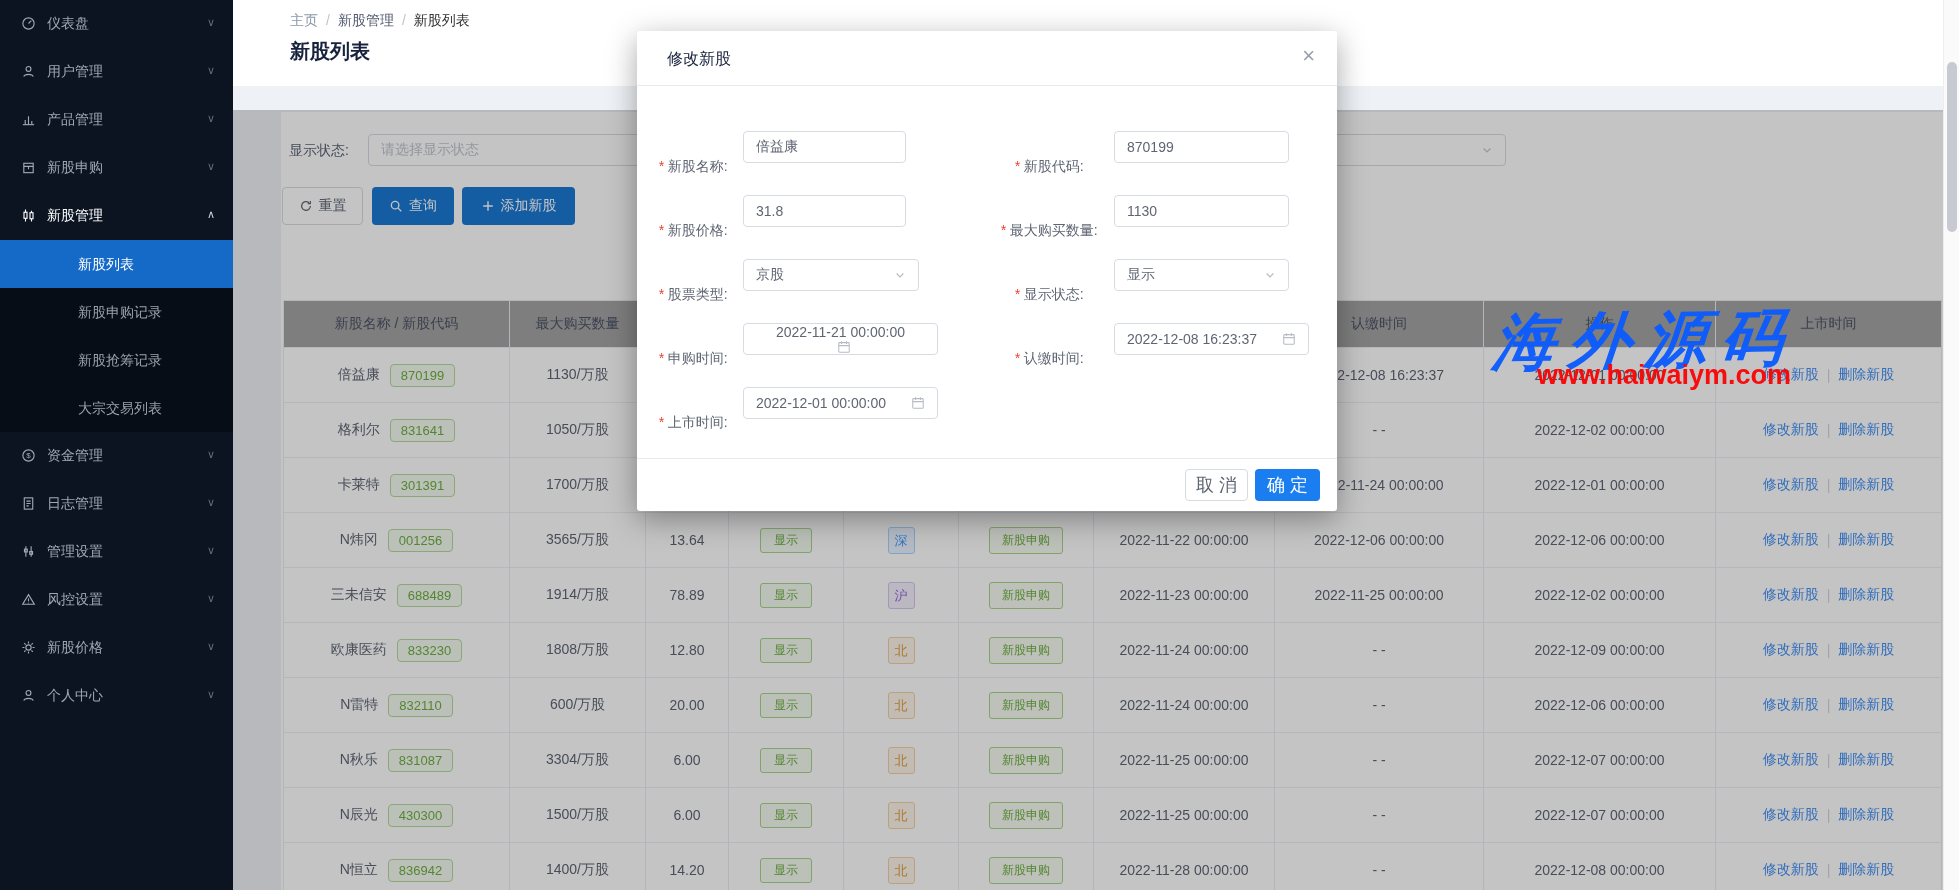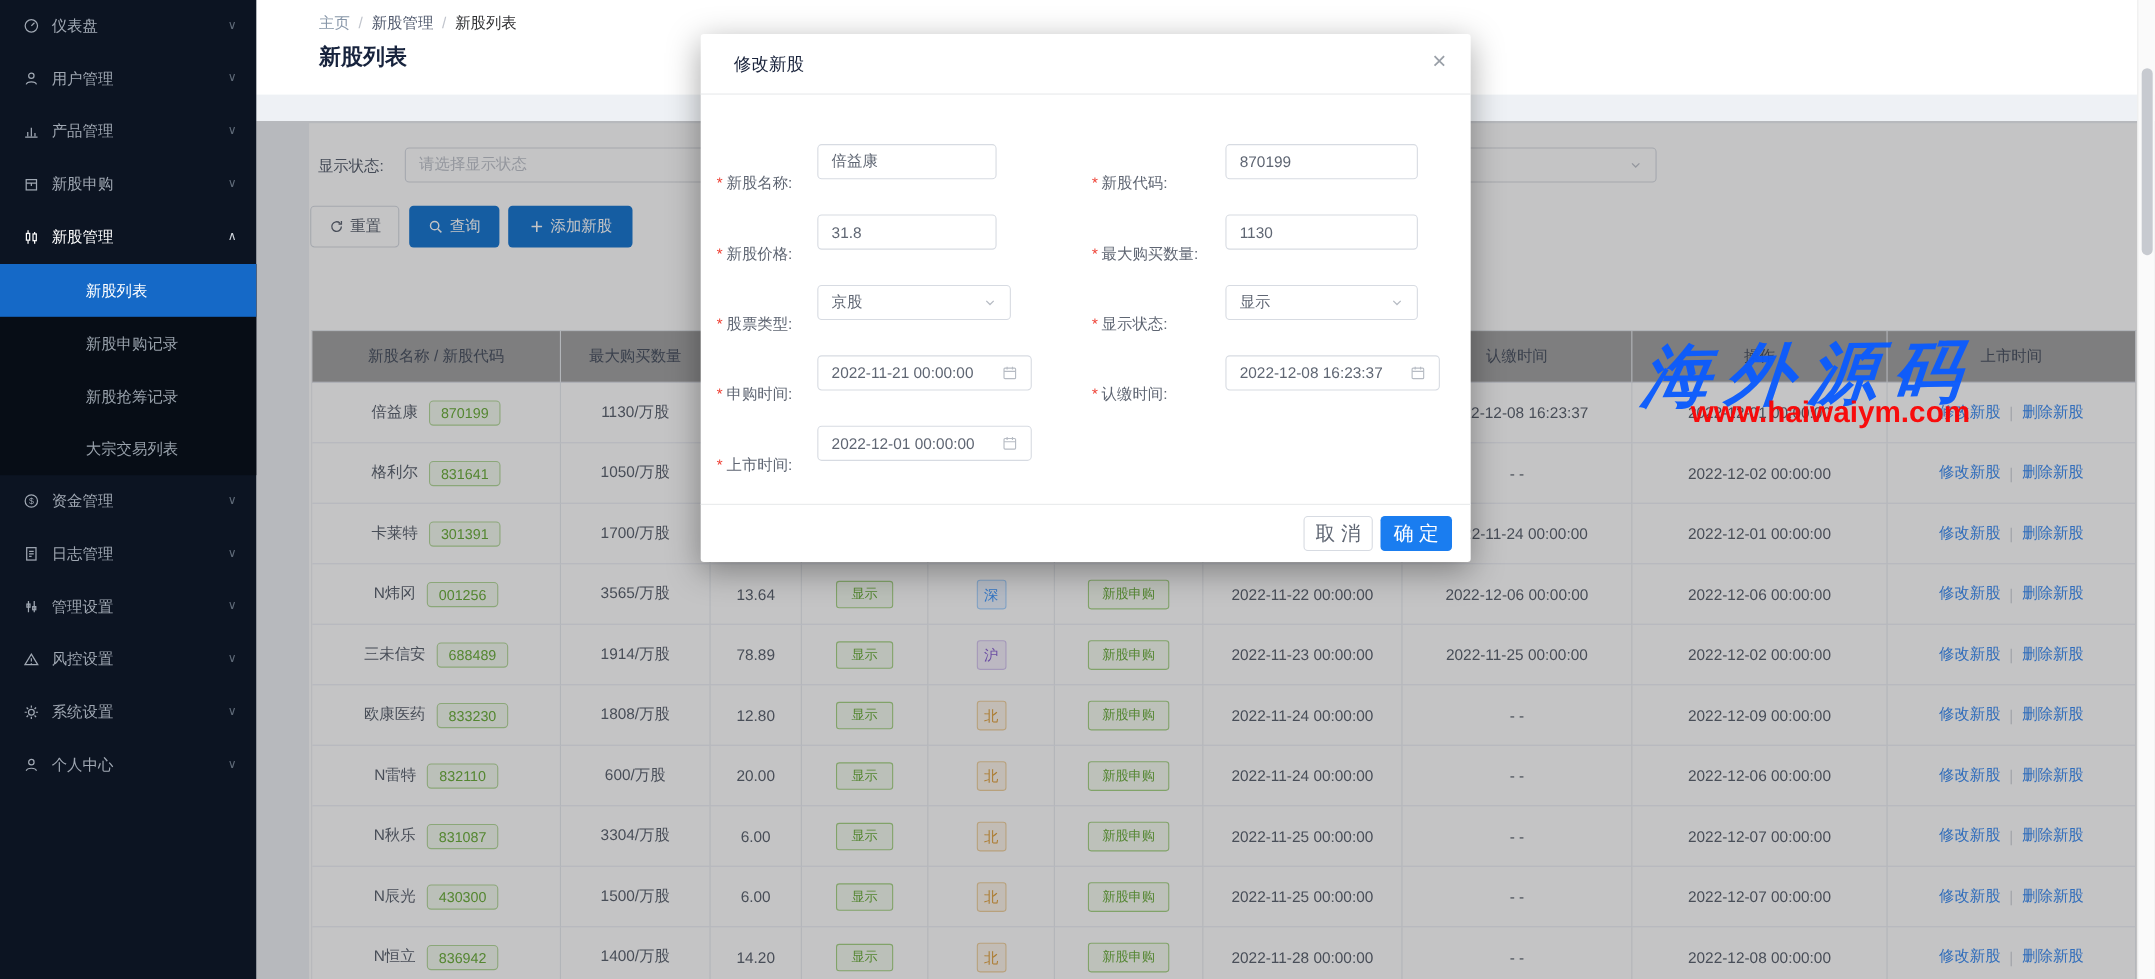--- a/index.html
+++ b/index.html
@@ -76,21 +76,21 @@
   
   .modal { position:absolute; left:637px; top:31px; width:700px; height:480px; background:#fff; border-radius:3px;
            box-shadow:0 8px 30px rgba(0,0,0,.35); z-index:40; }
   .m-head { position:absolute; left:0; top:0; right:0; height:55px; border-bottom:1px solid #e8eaec; }
   .m-title { position:absolute; left:30px; top:18px; font-size:16px; color:#19233b; }
   .m-close { position:absolute; right:22px; top:12px; font-size:22px; color:#9aa0a8; cursor:pointer; }
   .m-row { position:absolute; left:0; width:100%; height:32px; }
   .fld { position:absolute; display:flex; align-items:center; }
   .fld.L { left:14px; }  .fld.L .flbl { width:84px; }
   .fld.R { left:355px; } .fld.R .flbl { width:114px; }
-  .flbl { text-align:left; margin-right:8px; color:#5f6673; white-space:nowrap;margin-top:40px; }
+  .flbl { text-align:center; margin-right:8px; color:#5f6673; white-space:nowrap;margin-top:40px; }
   .req { color:#ee3f33; margin-right:4px; }
   .inp { height:32px; border:1px solid #d7dbe2; border-radius:4px; padding:0 12px; font-size:14px; color:#5f6673;
          font-family:"Liberation Sans","DejaVu Sans",sans-serif; background:#fff; display:flex; align-items:center; }
   input.inp { outline:none; }
   .inp .val { flex:1; }
   .inp .icn { color:#b7bcc4; margin-left:6px; }
   .m-foot { position:absolute; left:0; right:0; top:427px; height:53px; border-top:1px solid #e8eaec; }
   .m-btn { position:absolute; top:10px; height:32px; border-radius:4px; font-size:18px; cursor:pointer; border:none;
            display:inline-flex; align-items:center; justify-content:center; }
   .m-cancel { right:89px; width:63px; background:#fff; border:1px solid #d7dbe2; color:#5f6673; }
@@ -199,21 +199,21 @@
       <span class="lb">风控设置</span>
       <span class="chev">∨</span>
     </div>
     <div class="s-item" style="top: 624px;">
       <span class="ic">
         <svg width="15" height="15" viewBox="0 0 16 16" fill="none" stroke="currentColor" stroke-width="1.2">
           <circle cx="8" cy="8" r="2.8"></circle>
           <path d="M8 1.5v2.2M8 12.3v2.2M1.5 8h2.2M12.3 8h2.2M3.4 3.4l1.5 1.5M11.1 11.1l1.5 1.5M12.6 3.4l-1.5 1.5M4.9 11.1l-1.5 1.5"></path>
         </svg>
       </span>
-      <span class="lb">系统设置</span>
+      <span class="lb">新股价格</span>
       <span class="chev">∨</span>
     </div>
     <div class="s-item" style="top: 672px;">
       <span class="ic">
         <svg width="15" height="15" viewBox="0 0 16 16" fill="none" stroke="currentColor" stroke-width="1.2">
           <circle cx="8" cy="5.2" r="2.6"></circle>
           <path d="M3 13.5c1-3.2 9-3.2 10 0"></path>
         </svg>
       </span>
       <span class="lb">个人中心</span>
@@ -568,21 +568,21 @@
               <svg width="12" height="12" viewBox="0 0 16 16" fill="none" stroke="currentColor" stroke-width="1.6">
                 <path d="M3.5 6l4.5 4.5L12.5 6"></path>
               </svg>
             </span>
           </div>
         </div>
       </div>
       <div class="m-row" style="top: 279px;">
         <div class="fld L">
           <span class="flbl"><i class="req">*</i>申购时间:</span>
-          <div class="inp" style="width: 195px;">
+          <div class="inp" style="width: 195px; flex-direction: column;">
             <span class="val">2022-11-21 00:00:00</span>
             <span class="icn">
               <svg width="14" height="14" viewBox="0 0 16 16" fill="none" stroke="currentColor" stroke-width="1.2">
                 <rect x="2" y="3" width="12" height="11" rx="1"></rect>
                 <path d="M2 6.4h12M5.2 1.5v3M10.8 1.5v3"></path>
               </svg>
             </span>
           </div>
         </div>
         <div class="fld R">

